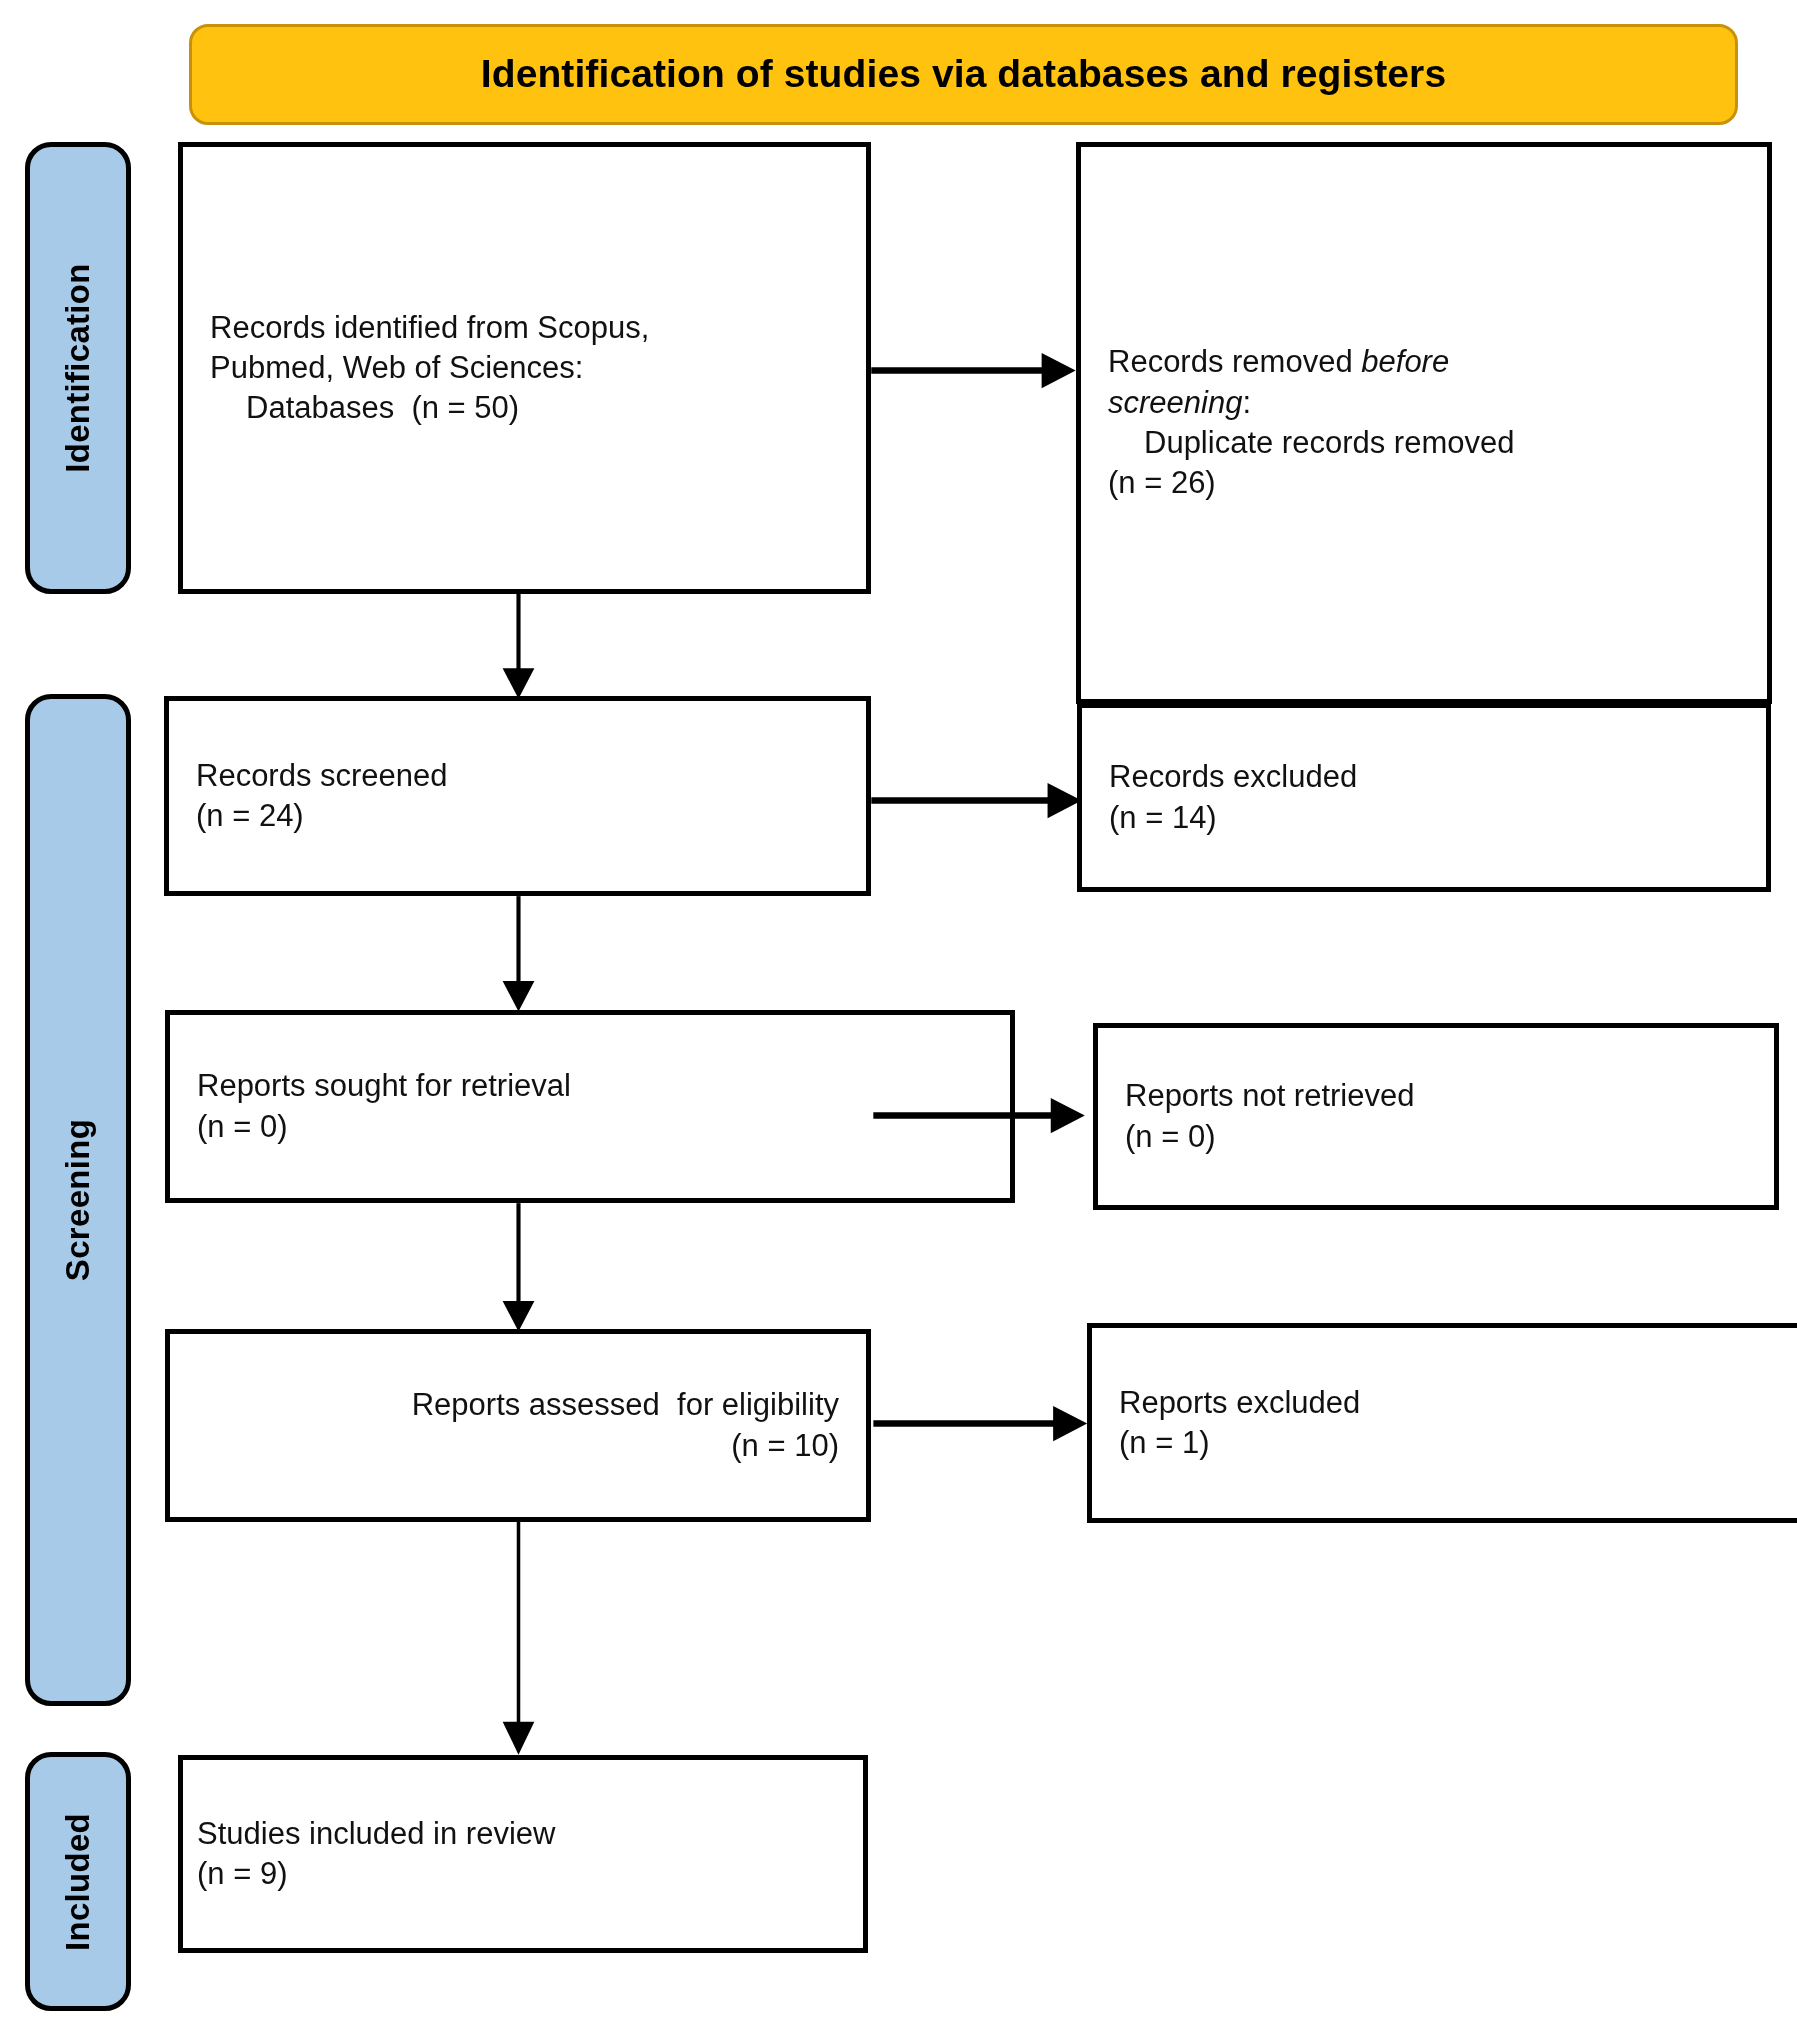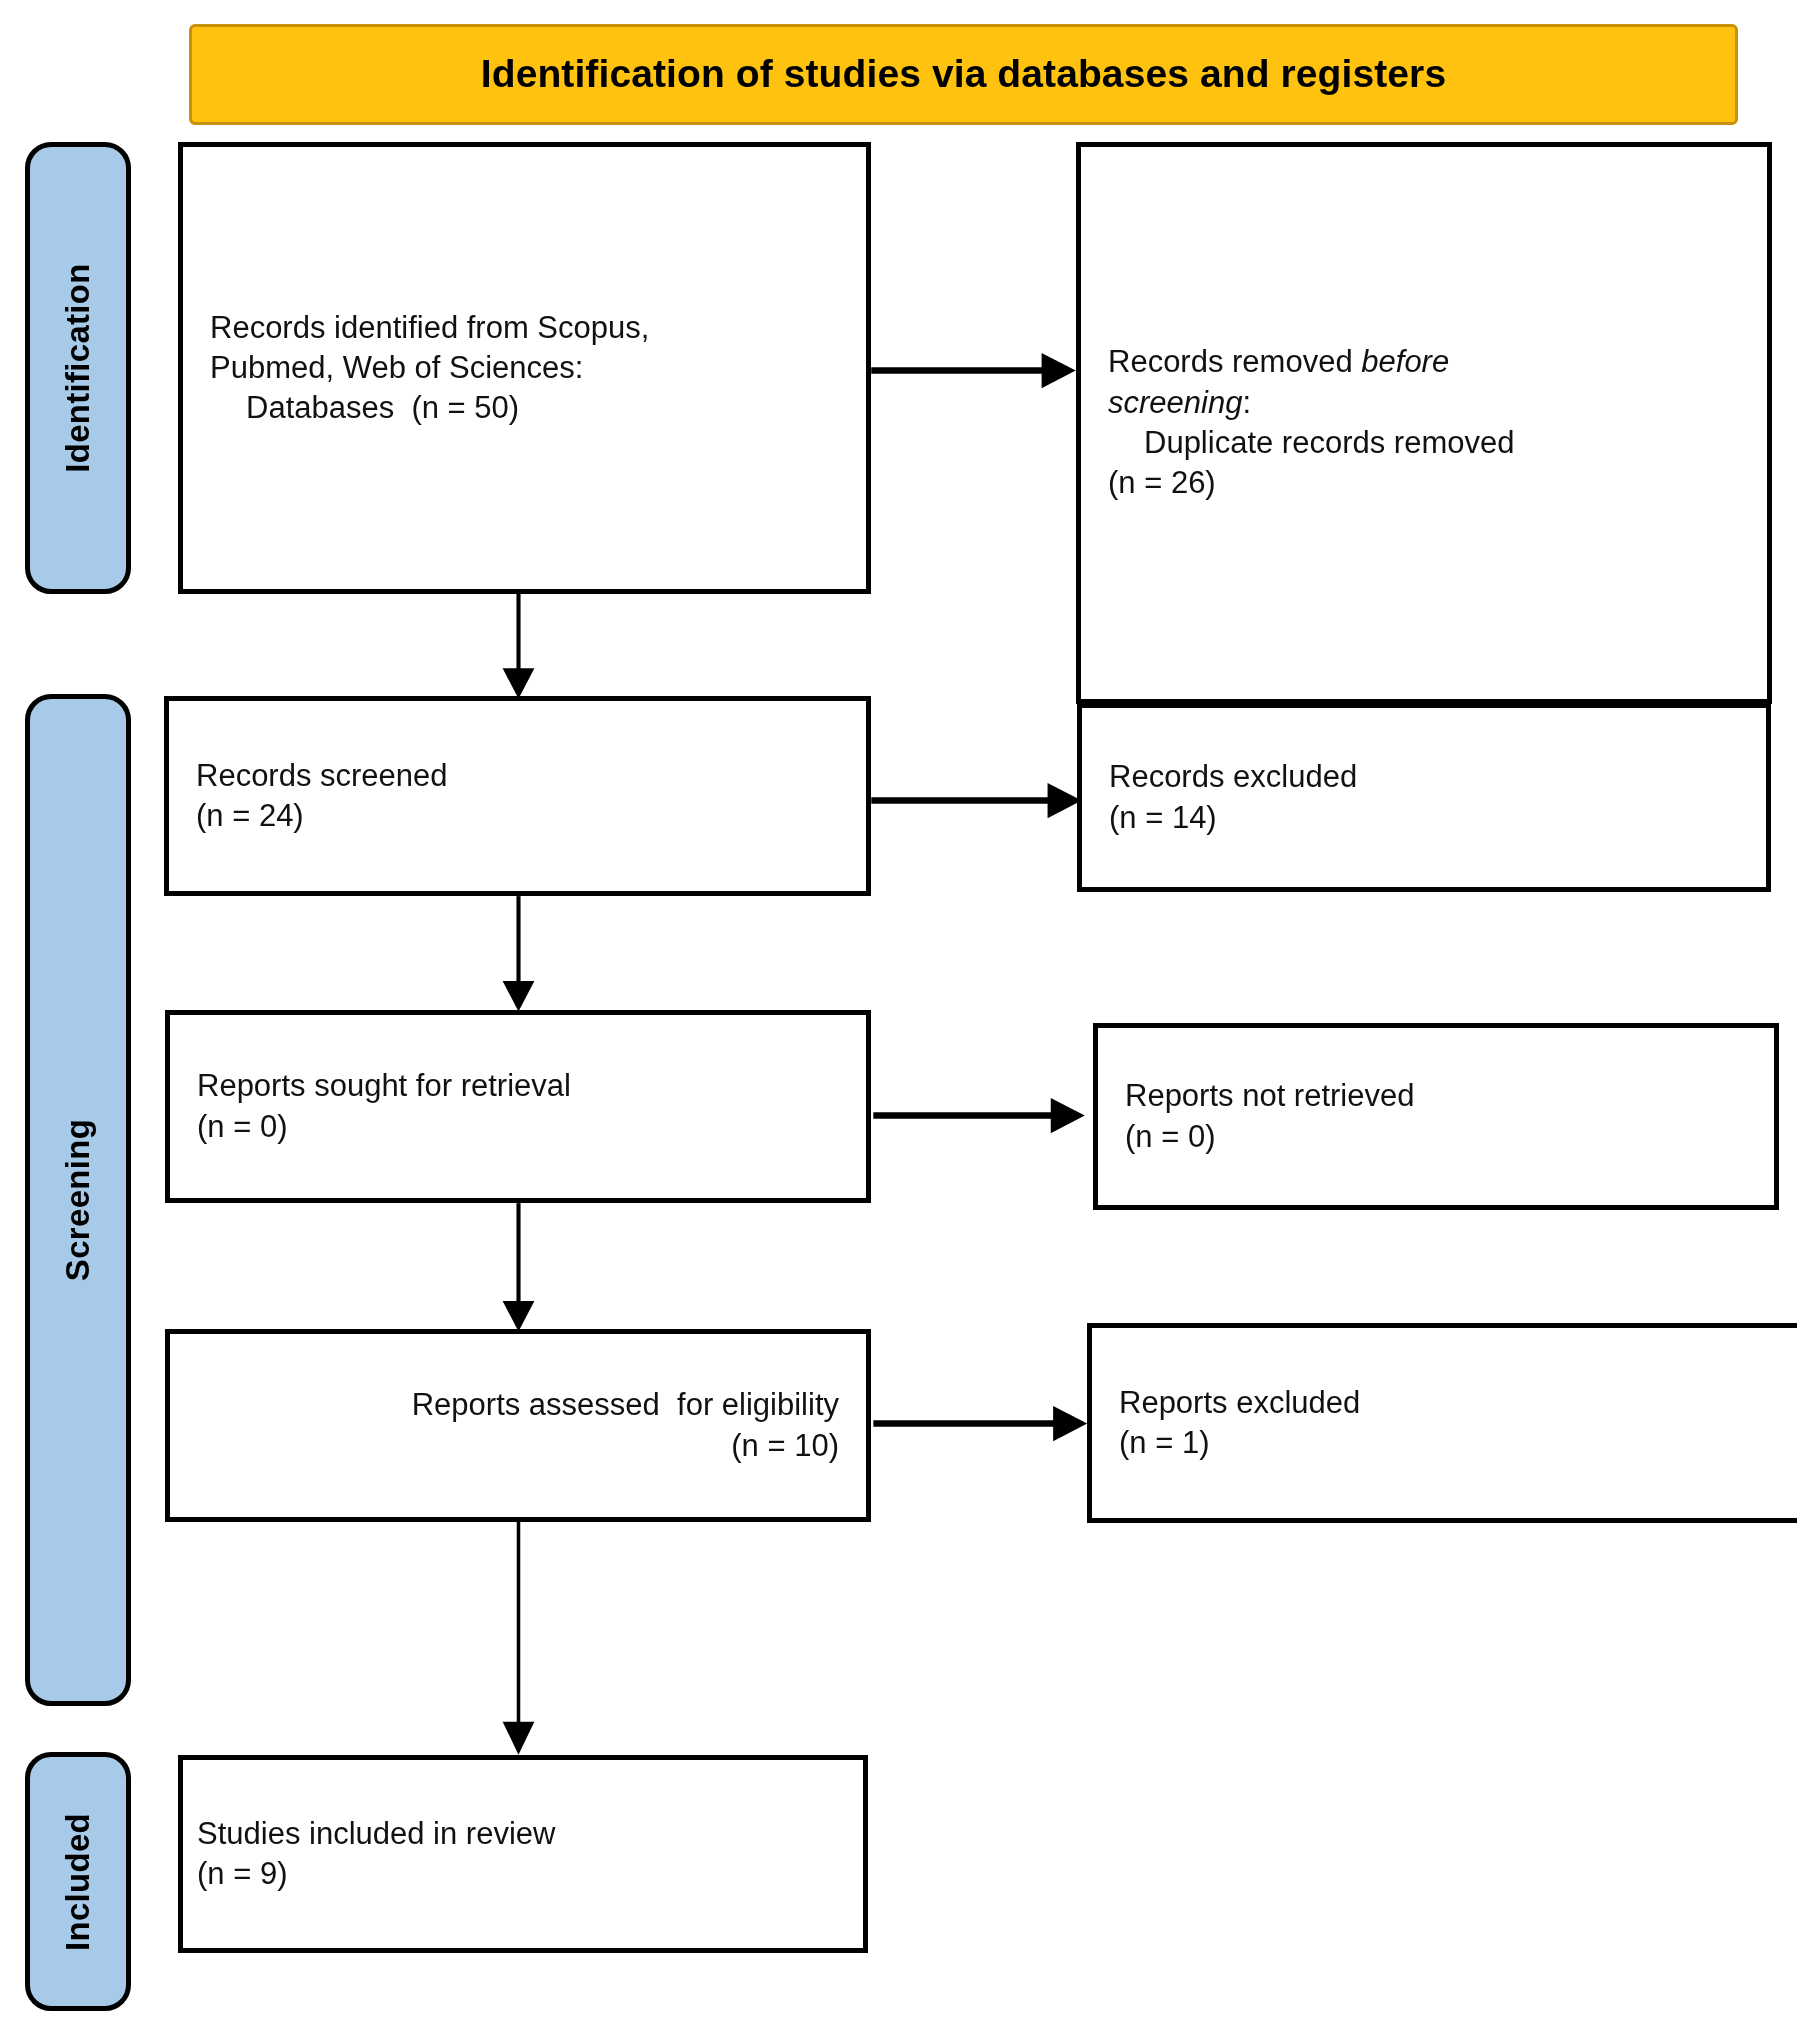--- a/index.html
+++ b/index.html
@@ -19,21 +19,21 @@
 
   
   .banner {
     position: absolute;
     left: 189px;
     top: 23.5px;
     width: 1549px;
     height: 101px;
     background: #FFC20E;
     border: 3.5px solid #C8910A;
-    border-radius: 6px;
+    border-radius: 19px;
     display: flex;
     align-items: center;
     justify-content: center;
   }
   .banner-title {
     font-size: 39px;
     font-weight: bold;
     color: #000000;
     letter-spacing: 0.1px;
     text-align: center;
@@ -81,21 +81,21 @@
   .flowbox .line.indent { text-indent: 36px; }
   .flowbox .line em { font-style: italic; }
 
   
   #box-identified   { left: 178px;  top: 142px;  width: 693px; height: 452px; }
   #box-removed      { left: 1076px; top: 142px;  width: 696px; height: 562px; }
   
   #box-screened     { left: 164px;  top: 696px; width: 707px; height: 200px; }
   #box-rec-excluded { left: 1077px; top: 703px; width: 694px; height: 189px; }
   
-  #box-sought       { left: 165px;  top: 1010px; width: 706px; height: 193px; }
+  #box-sought       { left: 165px;  top: 1010px; width: 850px; height: 193px; }
   #box-notretrieved { left: 1085px; top: 1023px; width: 686px; height: 187px; margin-left: 8px; }
   
   #box-assessed     { left: 165px;  top: 1329px; width: 706px; height: 193px; align-items: flex-end; }
   #box-rep-excluded { left: 1087px; top: 1323px; width: 824px; height: 200px; }
   
   #box-included     { left: 178px;  top: 1755px; width: 690px; height: 198px; padding-left: 14px; }
 
   
   .conn { position: absolute; }
   .conn svg { display: block; overflow: visible; }

